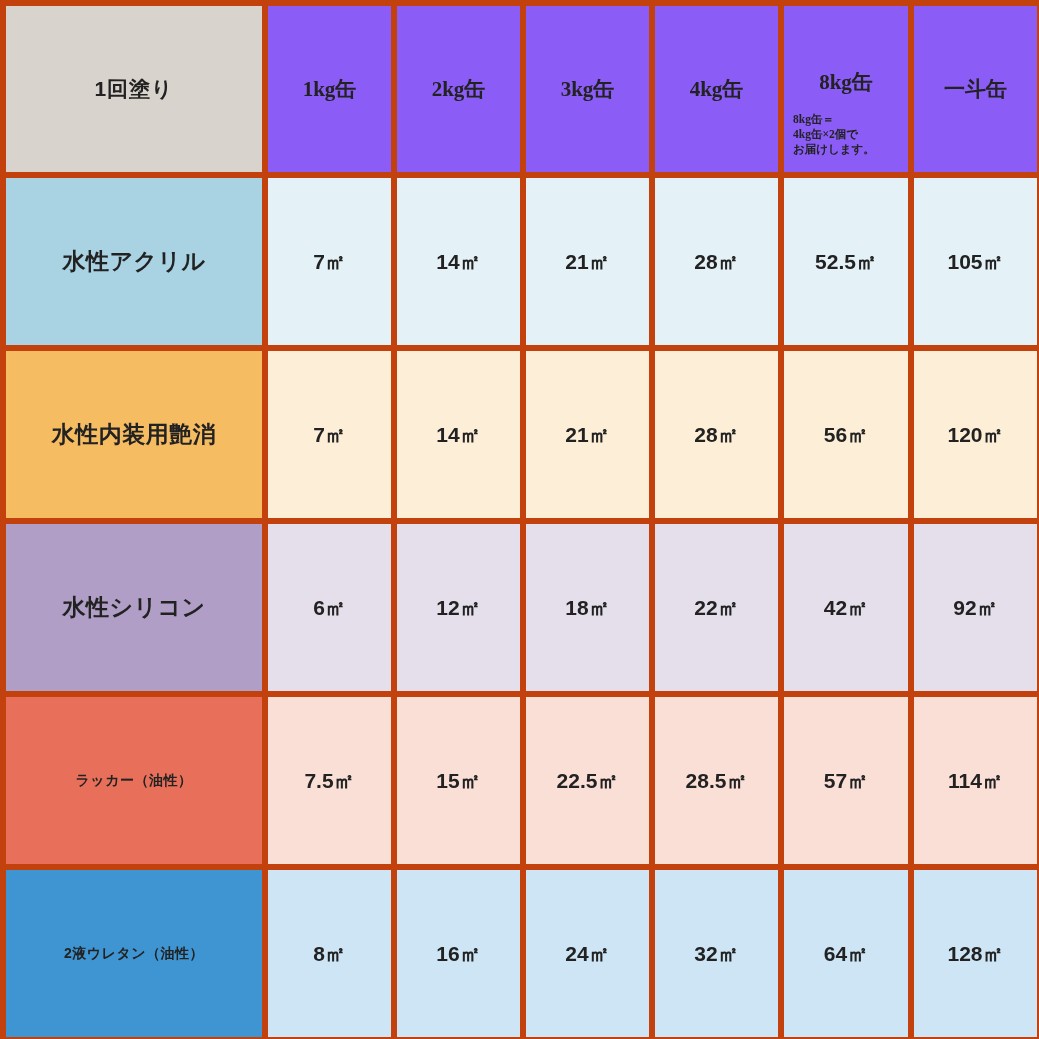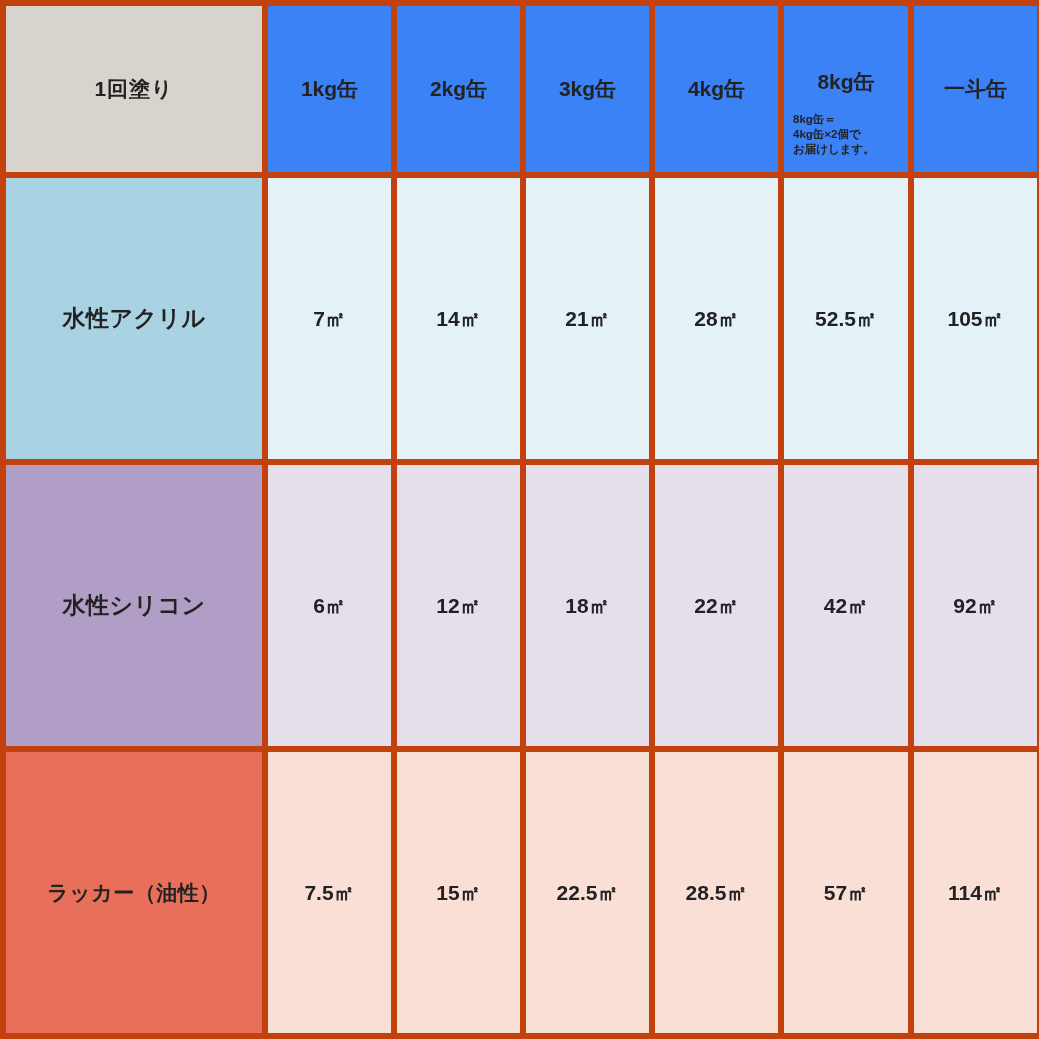--- a/index.html
+++ b/index.html
@@ -35,23 +35,24 @@
   col.c-last  { width: 129px; }
 
   
   tr.header-row { height: 172px; }
   th.head-label {
     background: #d8d4cd;
     font-size: 21px;
     letter-spacing: 1px;
   }
   th.head-col {
-    background: #3b82f6;
+    background: #8b5cf6;
     font-size: 21px;
     position: relative;
+    font-family: Liberation Serif, serif;
   }
   th.head-col .head-main {
     display: block;
   }
   th.head-col.with-note {
     vertical-align: top;
     padding-top: 62px;
   }
   th.head-col .head-note {
     display: block;
@@ -64,21 +65,21 @@
     white-space: pre-line;
   }
 
   
   tr.data-row { height: 173px; border-radius: 31px; }
   td.row-label {
     font-size: 23px;
     letter-spacing: 0.5px;
   }
   td.row-label.small {
-    font-size: 21px;
+    font-size: 14px;
   }
   td.value-cell {
     font-size: 21px;
   }
 </style>
 </head>
 <body>
 
 <table class="coverage-table">
   <colgroup>
@@ -120,31 +121,49 @@
     <tr class="data-row">
       <td class="row-label" style="background:#a9d2e3;">水性アクリル</td>
       <td class="value-cell" style="background:#e4f1f7;">7㎡</td>
       <td class="value-cell" style="background:#e4f1f7;">14㎡</td>
       <td class="value-cell" style="background:#e4f1f7;">21㎡</td>
       <td class="value-cell" style="background:#e4f1f7;">28㎡</td>
       <td class="value-cell" style="background:#e4f1f7;">52.5㎡</td>
       <td class="value-cell" style="background:#e4f1f7;">105㎡</td>
     </tr>
     <tr class="data-row">
+      <td class="row-label" style="background:#f5bc62;">水性内装用艶消</td>
+      <td class="value-cell" style="background:#fdeed7;">7㎡</td>
+      <td class="value-cell" style="background:#fdeed7;">14㎡</td>
+      <td class="value-cell" style="background:#fdeed7;">21㎡</td>
+      <td class="value-cell" style="background:#fdeed7;">28㎡</td>
+      <td class="value-cell" style="background:#fdeed7;">56㎡</td>
+      <td class="value-cell" style="background:#fdeed7;">120㎡</td>
+    </tr>
+    <tr class="data-row">
       <td class="row-label" style="background:#b09ec6;">水性シリコン</td>
       <td class="value-cell" style="background:#e5dfec;">6㎡</td>
       <td class="value-cell" style="background:#e5dfec;margin-top:7px;">12㎡</td>
       <td class="value-cell" style="background:#e5dfec;">18㎡</td>
       <td class="value-cell" style="background:#e5dfec;">22㎡</td>
       <td class="value-cell" style="background:#e5dfec;">42㎡</td>
       <td class="value-cell" style="background:#e5dfec;">92㎡</td>
     </tr>
     <tr class="data-row">
       <td class="row-label small" style="background:#e8705a;">ラッカー（油性）</td>
       <td class="value-cell" style="background:#fadfd7;">7.5㎡</td>
       <td class="value-cell" style="background:#fadfd7;">15㎡</td>
       <td class="value-cell" style="background:#fadfd7;">22.5㎡</td>
       <td class="value-cell" style="background:#fadfd7;">28.5㎡</td>
       <td class="value-cell" style="background:#fadfd7;">57㎡</td>
       <td class="value-cell" style="background:#fadfd7;">114㎡</td>
     </tr>
+    <tr class="data-row">
+      <td class="row-label small" style="background:#3e95d1;">2液ウレタン（油性）</td>
+      <td class="value-cell" style="background:#cde5f4;">8㎡</td>
+      <td class="value-cell" style="background:#cde5f4;">16㎡</td>
+      <td class="value-cell" style="background:#cde5f4;">24㎡</td>
+      <td class="value-cell" style="background:#cde5f4;">32㎡</td>
+      <td class="value-cell" style="background:#cde5f4;">64㎡</td>
+      <td class="value-cell" style="background:#cde5f4;">128㎡</td>
+    </tr>
   </tbody>
 </table>
 
 </body></html>

